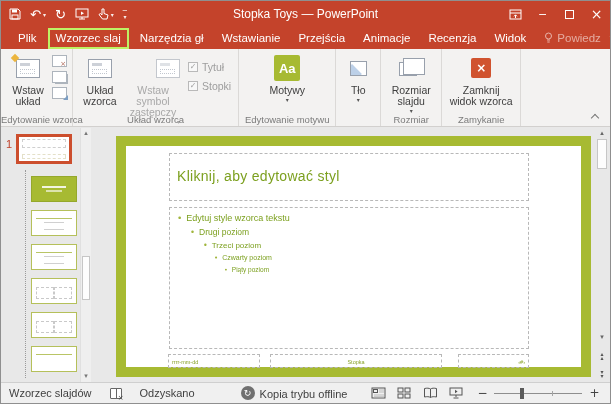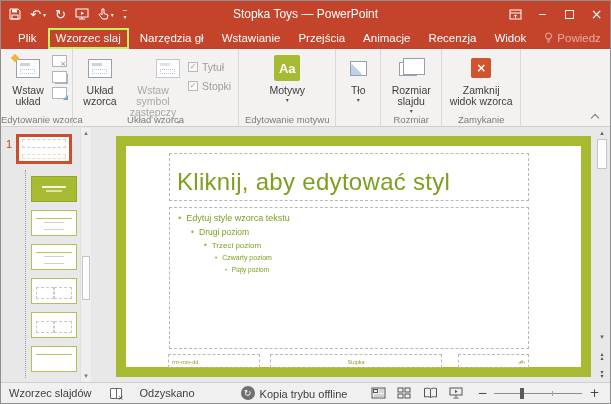--- a/index.html
+++ b/index.html
@@ -105,21 +105,21 @@
   .sarr{position:absolute;left:0;right:0;text-align:center;font-size:7px;color:#777;line-height:11px;}
   .sarr.top{top:0;}
   .sarr.bot{bottom:2px;}
   .sthumb{position:absolute;left:1px;right:1px;top:128px;height:44px;background:#fdfdfd;border:1px solid #c6c6c6;}
 
   .editor{position:absolute;left:92px;top:0;right:0;height:100%;}
   .slide{position:absolute;left:23px;top:8px;width:475px;height:241px;background:#fff;
          border:10px solid #a7ba32;}
   .ph{position:absolute;border:1px dashed #b8b8b8;}
   .title-ph{left:43px;top:7px;width:360px;height:48px;}
-  .ph-title-text{margin:14px 0 0 7px;font-size:24px;color:#7ca01f;letter-spacing:.3px;}
+  .ph-title-text{margin:14px 0 0 7px;font-size:14px;color:#7ca01f;letter-spacing:.3px;}
   .body-ph{left:43px;top:61px;width:360px;height:142px;padding:5px 0 0 7px;}
   .b{display:flex;align-items:baseline;gap:4px;color:#7ca01f;margin-bottom:4px;}
   .b .dot{color:#a0b53c;}
   .lvl1{font-size:9px;}
   .lvl2{font-size:8.5px;margin-left:13px;}
   .lvl3{font-size:8px;margin-left:26px;}
   .lvl4{font-size:7px;margin-left:37px;}
   .lvl5{font-size:6.5px;margin-left:47px;}
   .date-ph{left:42px;top:208px;width:92px;height:14px;font-size:5.5px;color:#8aa32a;
            padding:4px 0 0 3px;}

